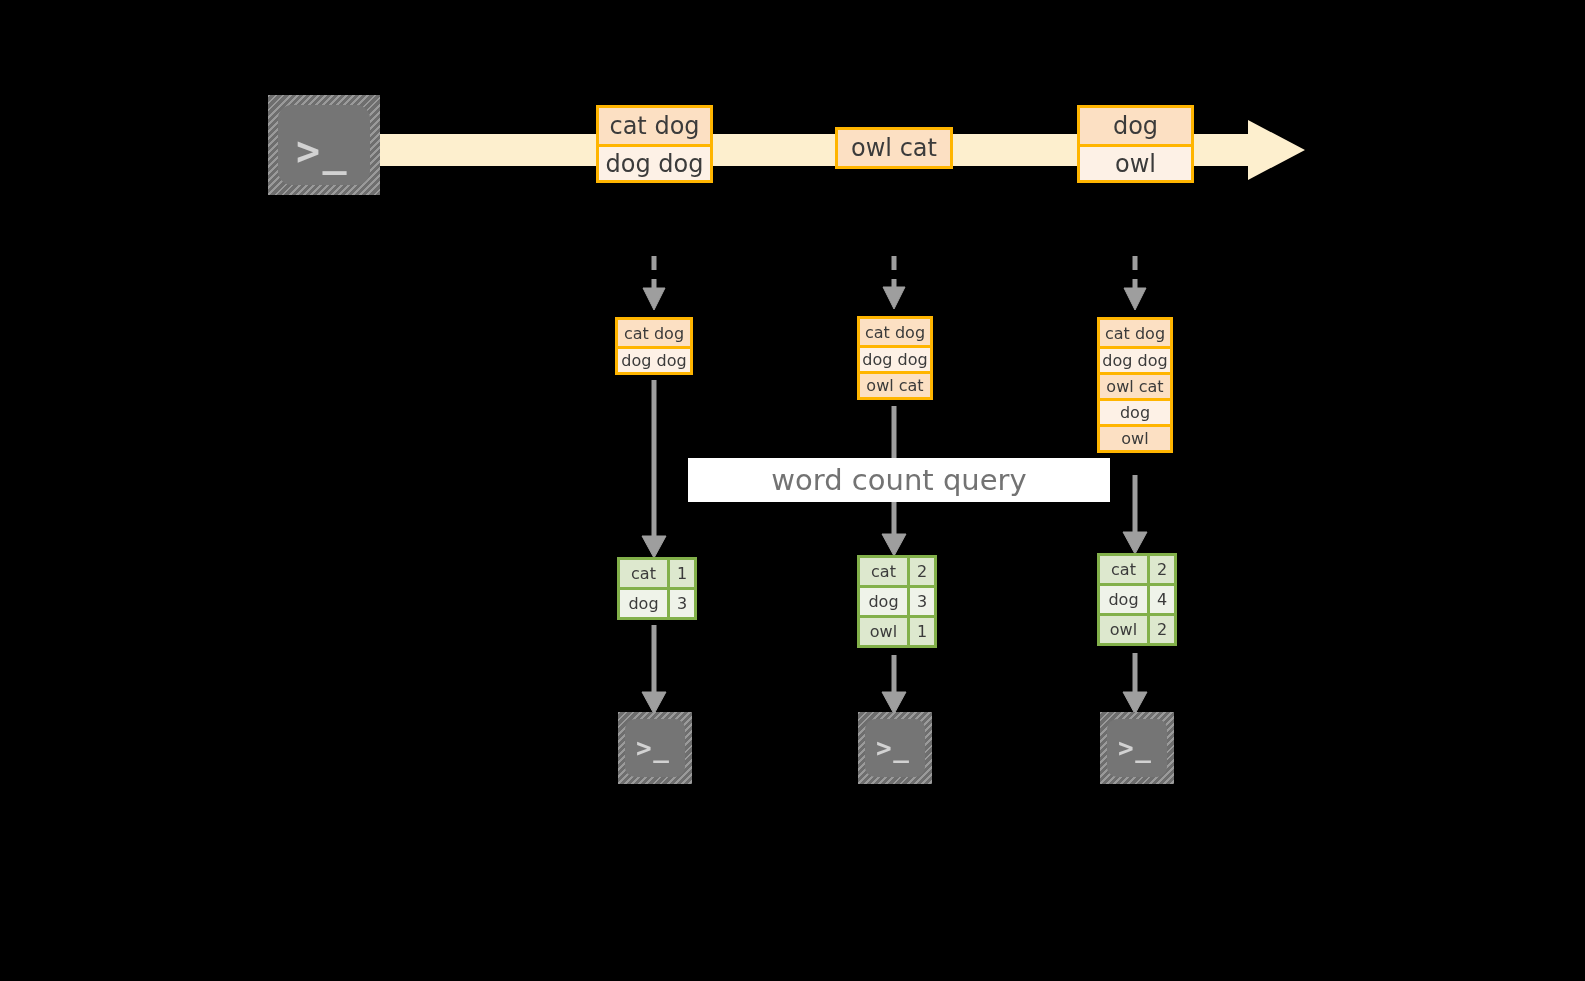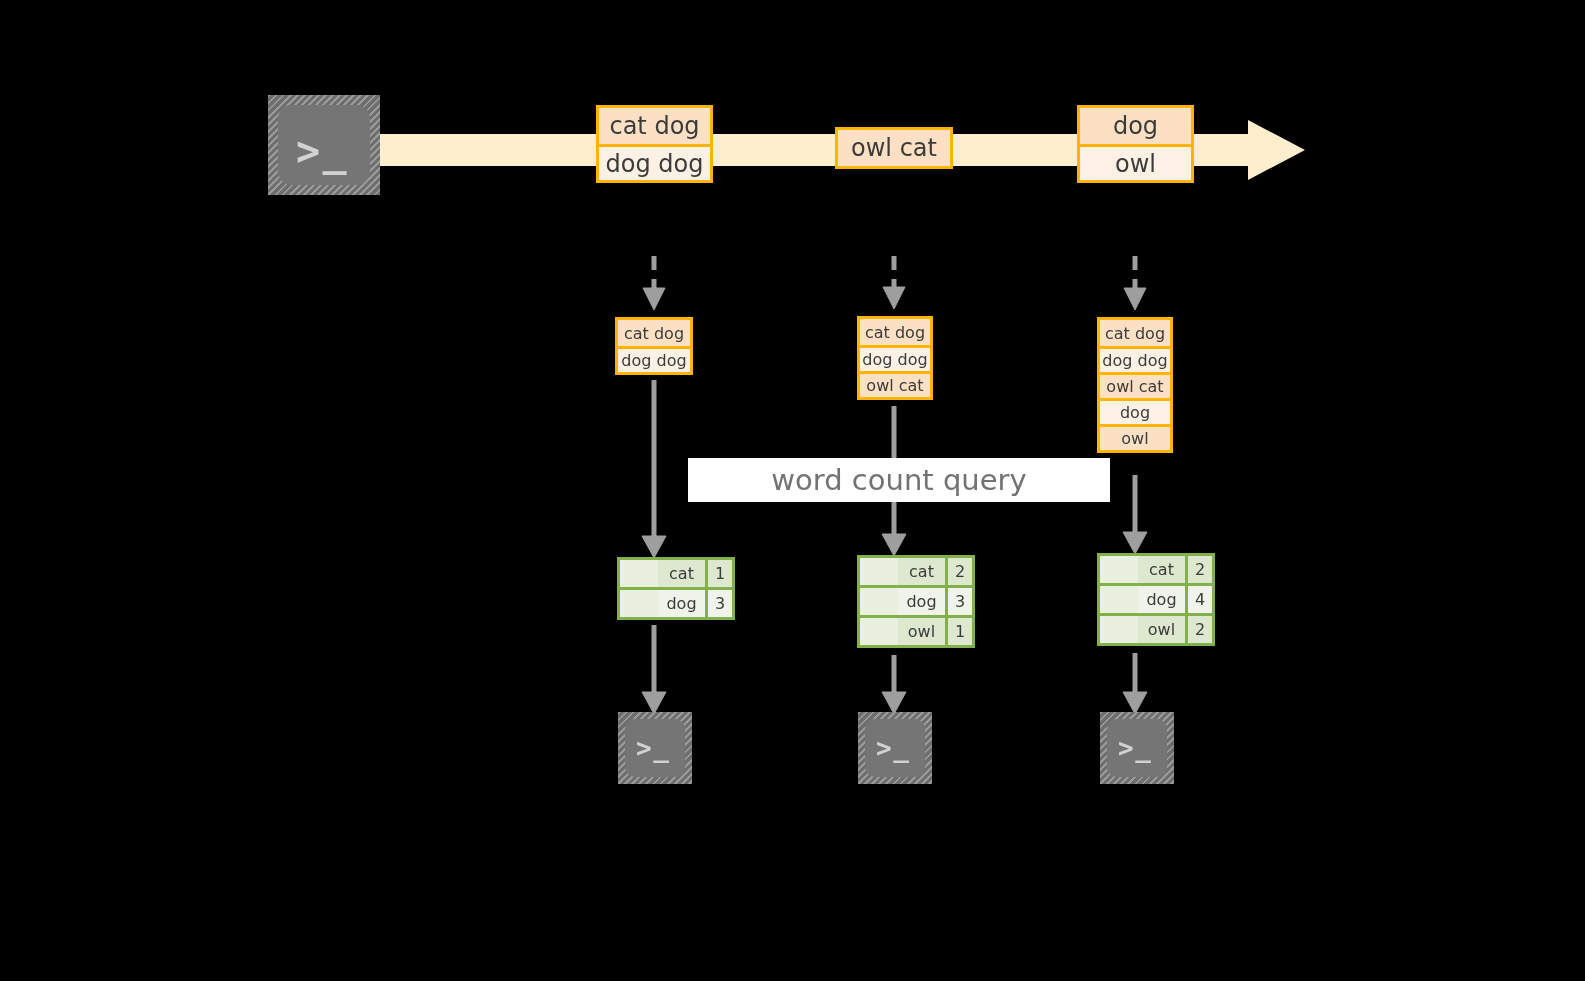--- a/index.html
+++ b/index.html
@@ -96,21 +96,20 @@
   
   .greentable {
     position: absolute;
     box-sizing: border-box;
     border: 3px solid #82B04A;
     background: #E9F0E0;
   }
   .greentable .grow {
     display: flex;
     box-sizing: border-box;
-    padding-left: 38px;
   }
   .greentable .grow + .grow { border-top: 3px solid #82B04A; }
   .greentable .gcell {
     box-sizing: border-box;
     height: 27px;
     display: flex;
     align-items: center;
     justify-content: center;
     font-size: 16px;
     color: #3b3b3b;

